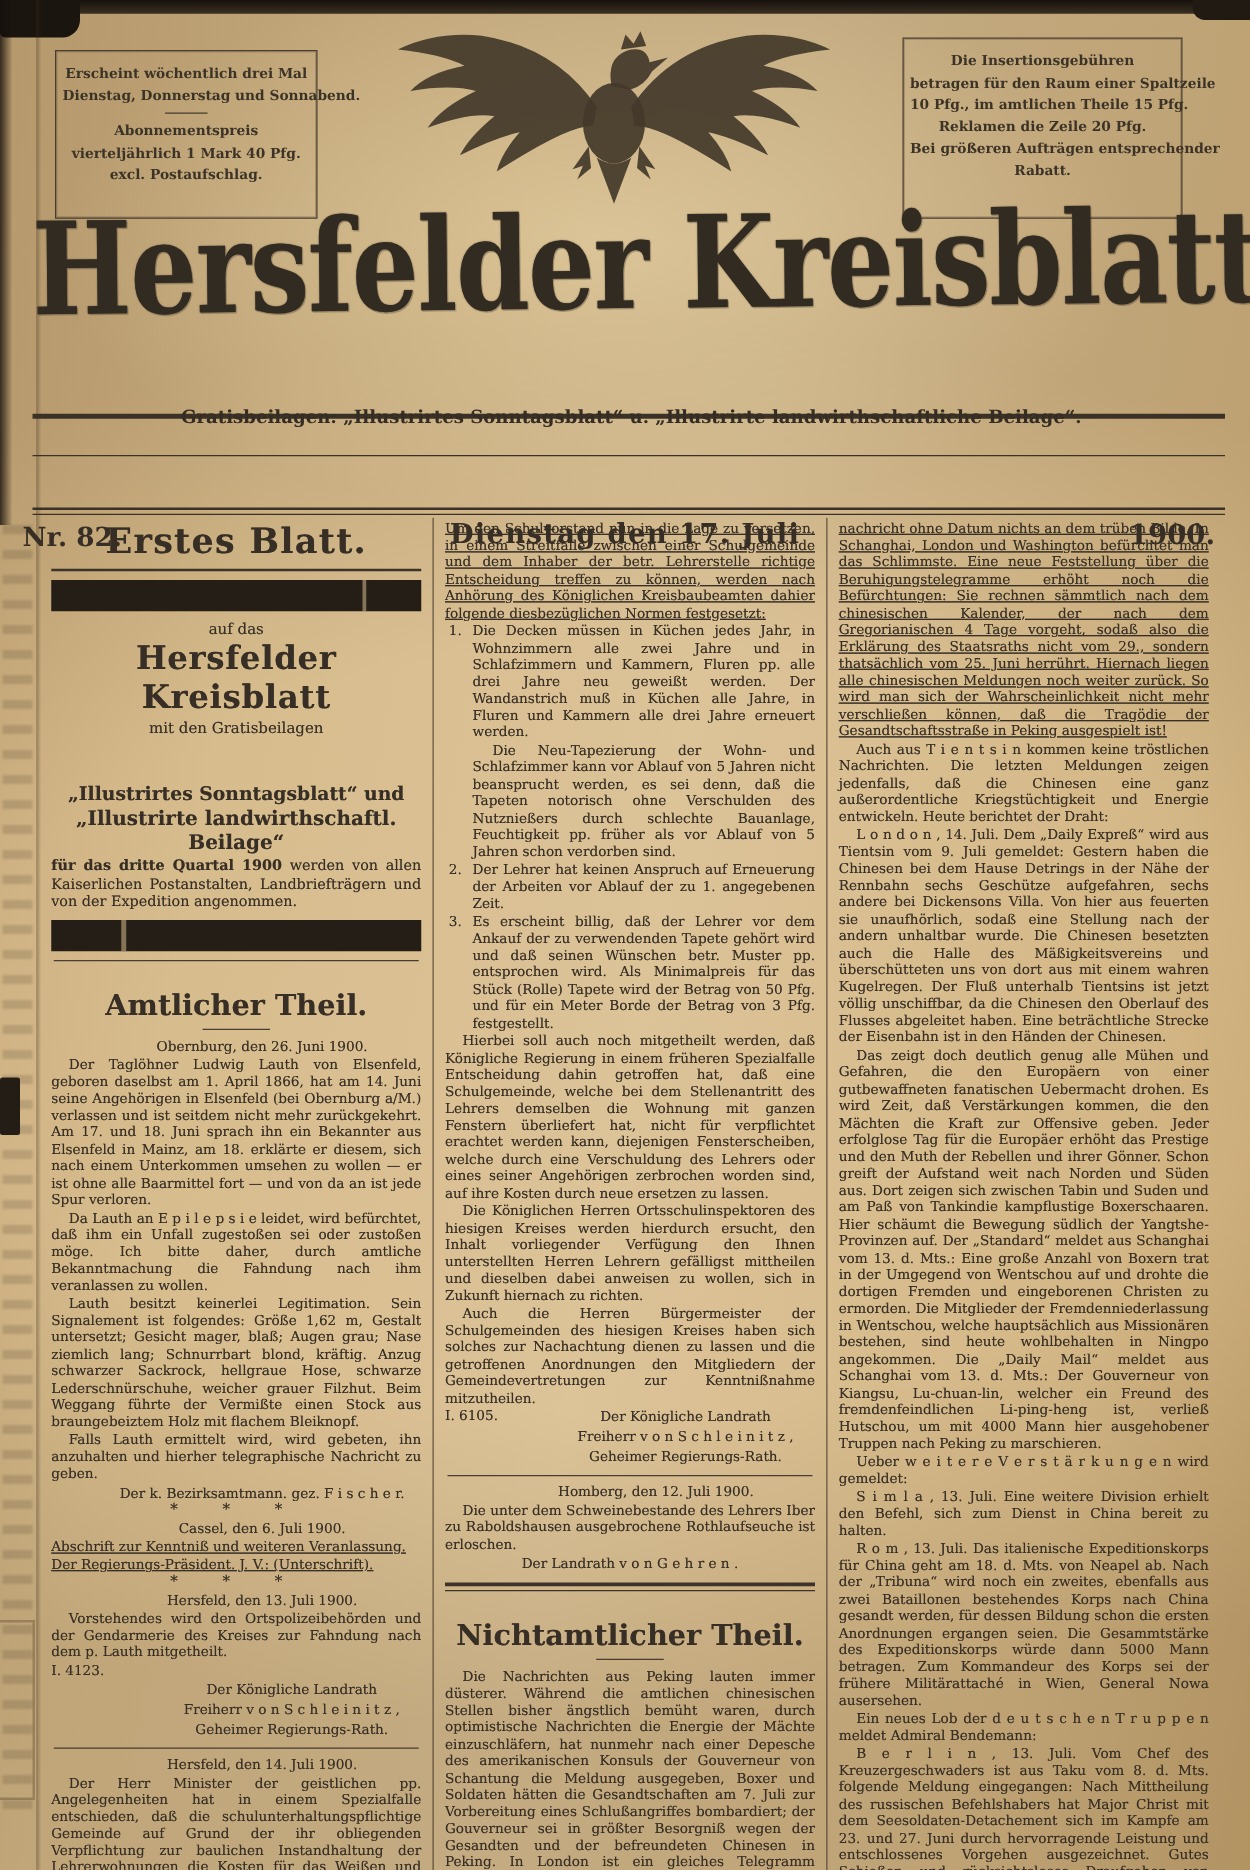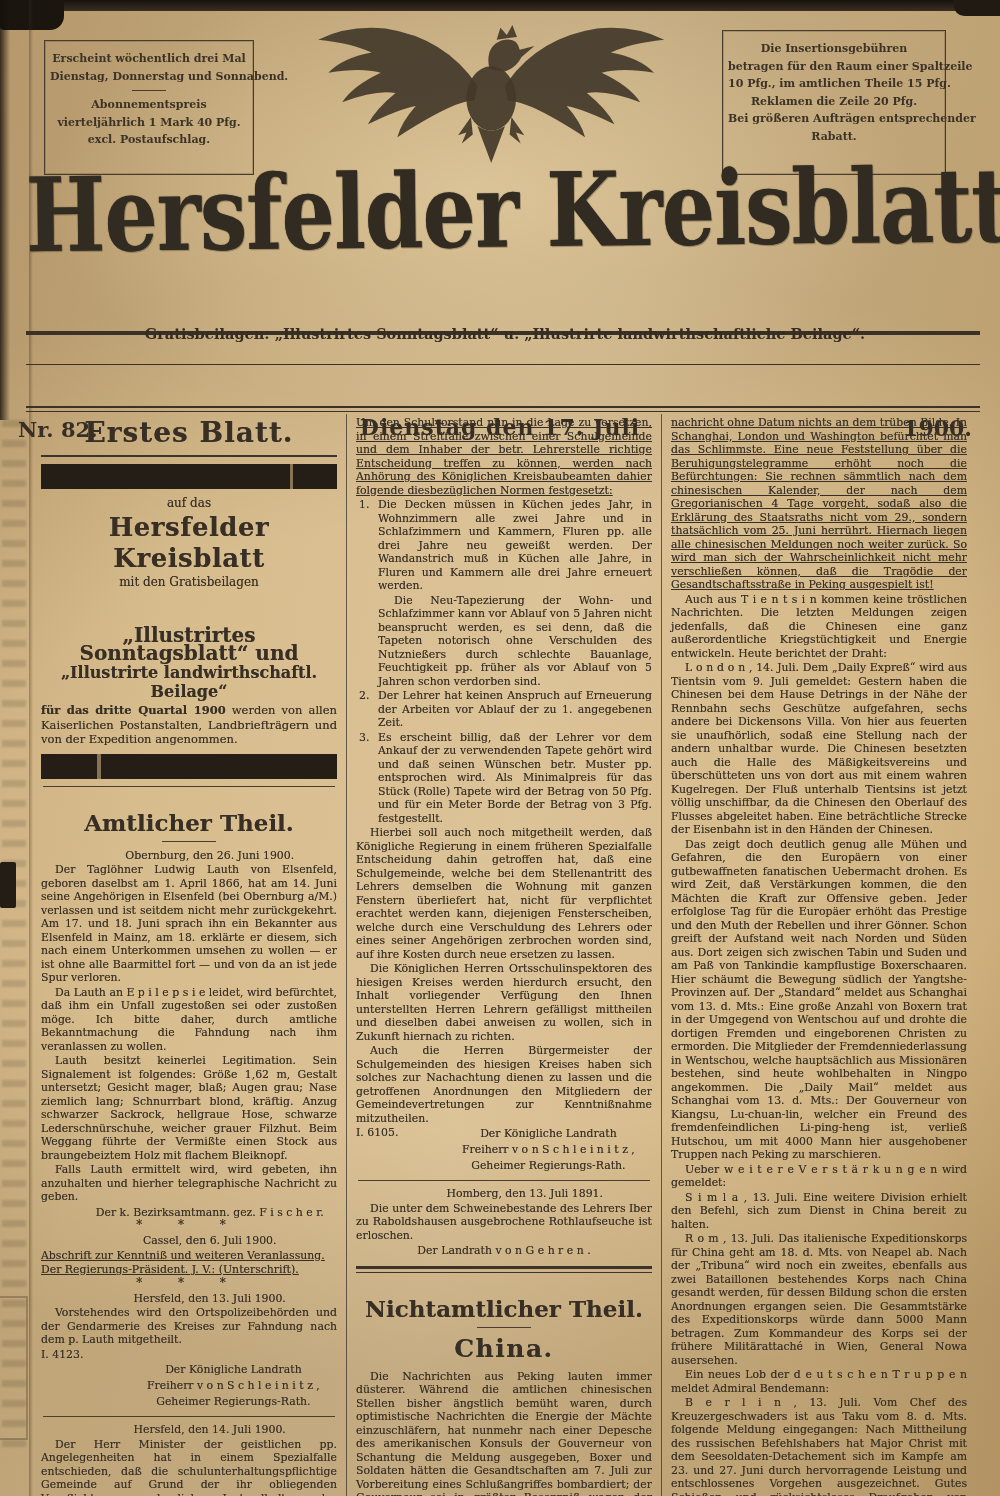--- a/index.html
+++ b/index.html
@@ -77,21 +77,21 @@
   .bar::after{content:"";position:absolute;right:44px;top:0;width:3px;height:100%;background:rgba(215,188,141,.55);}
   .bar2::after{right:auto;left:56px;width:4px;}
 
   .h-blatt{font-size:28px;font-weight:bold;text-align:center;letter-spacing:1px;margin:0 0 5px;line-height:34px;}
   .h-section{font-size:23px;font-weight:bold;text-align:center;margin:22px 0 7px;line-height:27px;}
   .h-section::after{content:"";display:block;width:54px;margin:5px auto 0;border-top:1.5px solid #473d30;}
   .h-china{font-size:25px;font-weight:bold;text-align:center;letter-spacing:1.5px;margin:4px 0 7px;line-height:28px;}
   .adtitle{font-size:19px;font-weight:bold;text-align:center;letter-spacing:2.5px;margin-top:3px;line-height:24px;}
   .adsub{text-align:center;font-size:12px;line-height:15px;}
   .adbig{font-size:26px;font-weight:bold;text-align:center;margin:1px 0;line-height:31px;letter-spacing:.5px;}
-  .adbold{font-size:20px;font-weight:bold;text-align:center;line-height:18px;margin-top:36px;}
+  .adbold{font-size:15px;font-weight:bold;text-align:center;line-height:18px;margin-top:36px;}
   .adbold2{font-size:16px;font-weight:bold;text-align:center;line-height:19px;}
   .adp{text-align:justify;font-size:11.5px;line-height:14.5px;margin-top:2px;}
   .adp .lead{font-weight:bold;}
 </style>
 </head>
 <body>
 
 <div class="page">
   <div class="edge-top"></div>
   <div class="edge-corner"></div>
@@ -306,37 +306,34 @@
         <div class="blk sig">
         <span class="num"></span><span class="lead"></span><span class="txt">Freiherr v o n  S c h l e i n i t z ,</span>
       </div>
         <div class="blk sig">
         <span class="num"></span><span class="lead"></span><span class="txt">Geheimer Regierungs-Rath.</span>
       </div>
         <div class="blk rule">
         <span class="num"></span><span class="lead"></span><span class="txt"></span>
       </div>
         <div class="blk date">
-        <span class="num"></span><span class="lead"></span><span class="txt">Homberg, den 13. Juli 1891.</span>
+        <span class="num"></span><span class="lead"></span><span class="txt">Homberg, den 12. Juli 1900.</span>
       </div>
         <div class="blk p">
         <span class="num"></span><span class="lead"></span><span class="txt">Die unter dem Schweinebestande des Lehrers Iber zu Raboldshausen ausgebrochene Rothlaufseuche ist erloschen.</span>
       </div>
         <div class="blk sigline">
         <span class="num"></span><span class="lead"></span><span class="txt">Der Landrath  v o n  G e h r e n .</span>
       </div>
         <div class="blk drule">
         <span class="num"></span><span class="lead"></span><span class="txt"></span>
       </div>
         <div class="blk h-section">
         <span class="num"></span><span class="lead"></span><span class="txt">Nichtamtlicher Theil.</span>
       </div>
-        <div class="blk h-china">
-        <span class="num"></span><span class="lead"></span><span class="txt">China.</span>
-      </div>
         <div class="blk p">
         <span class="num"></span><span class="lead"></span><span class="txt">Die Nachrichten aus Peking lauten immer düsterer. Während die amtlichen chinesischen Stellen bisher ängstlich bemüht waren, durch optimistische Nachrichten die Energie der Mächte einzuschläfern, hat nunmehr nach einer Depesche des amerikanischen Konsuls der Gouverneur von Schantung die Meldung ausgegeben, Boxer und Soldaten hätten die Gesandtschaften am 7. Juli zur Vorbereitung eines Schlußangriffes bombardiert; der Gouverneur sei in größter Besorgniß wegen der Gesandten und der befreundeten Chinesen in Peking. In London ist ein gleiches Telegramm eingelaufen. Und wenn auch das belgische Ministerium eine Depesche des Inhalts erhielt, daß General Nich „die Aufständischen bei Peking geschlagen habe“ und den Prinzen Tsching sowie Jung-lu unterstütze, welche ihrerseits sich bemühen, die Europäer zu vertheidigen, so ändert diese Chinesen-</span>
       </div>
       </div>
     <div class="col">
 
     <div class="blk np">
         <span class="num"></span><span class="lead"></span><span class="txt">nachricht ohne Datum nichts an dem trüben Bilde.  In Schanghai, London und Washington befürchtet man das Schlimmste. Eine neue Feststellung über die Beruhigungstelegramme erhöht noch die Befürchtungen: Sie rechnen sämmtlich nach dem chinesischen Kalender, der nach dem Gregorianischen 4 Tage vorgeht, sodaß also die Erklärung des Staatsraths nicht vom 29., sondern thatsächlich vom 25. Juni herrührt. Hiernach liegen alle chinesischen Meldungen noch weiter zurück. So wird man sich der Wahrscheinlichkeit nicht mehr verschließen können, daß die Tragödie der Gesandtschaftsstraße in Peking ausgespielt ist!</span>
       </div>
         <div class="blk p">

